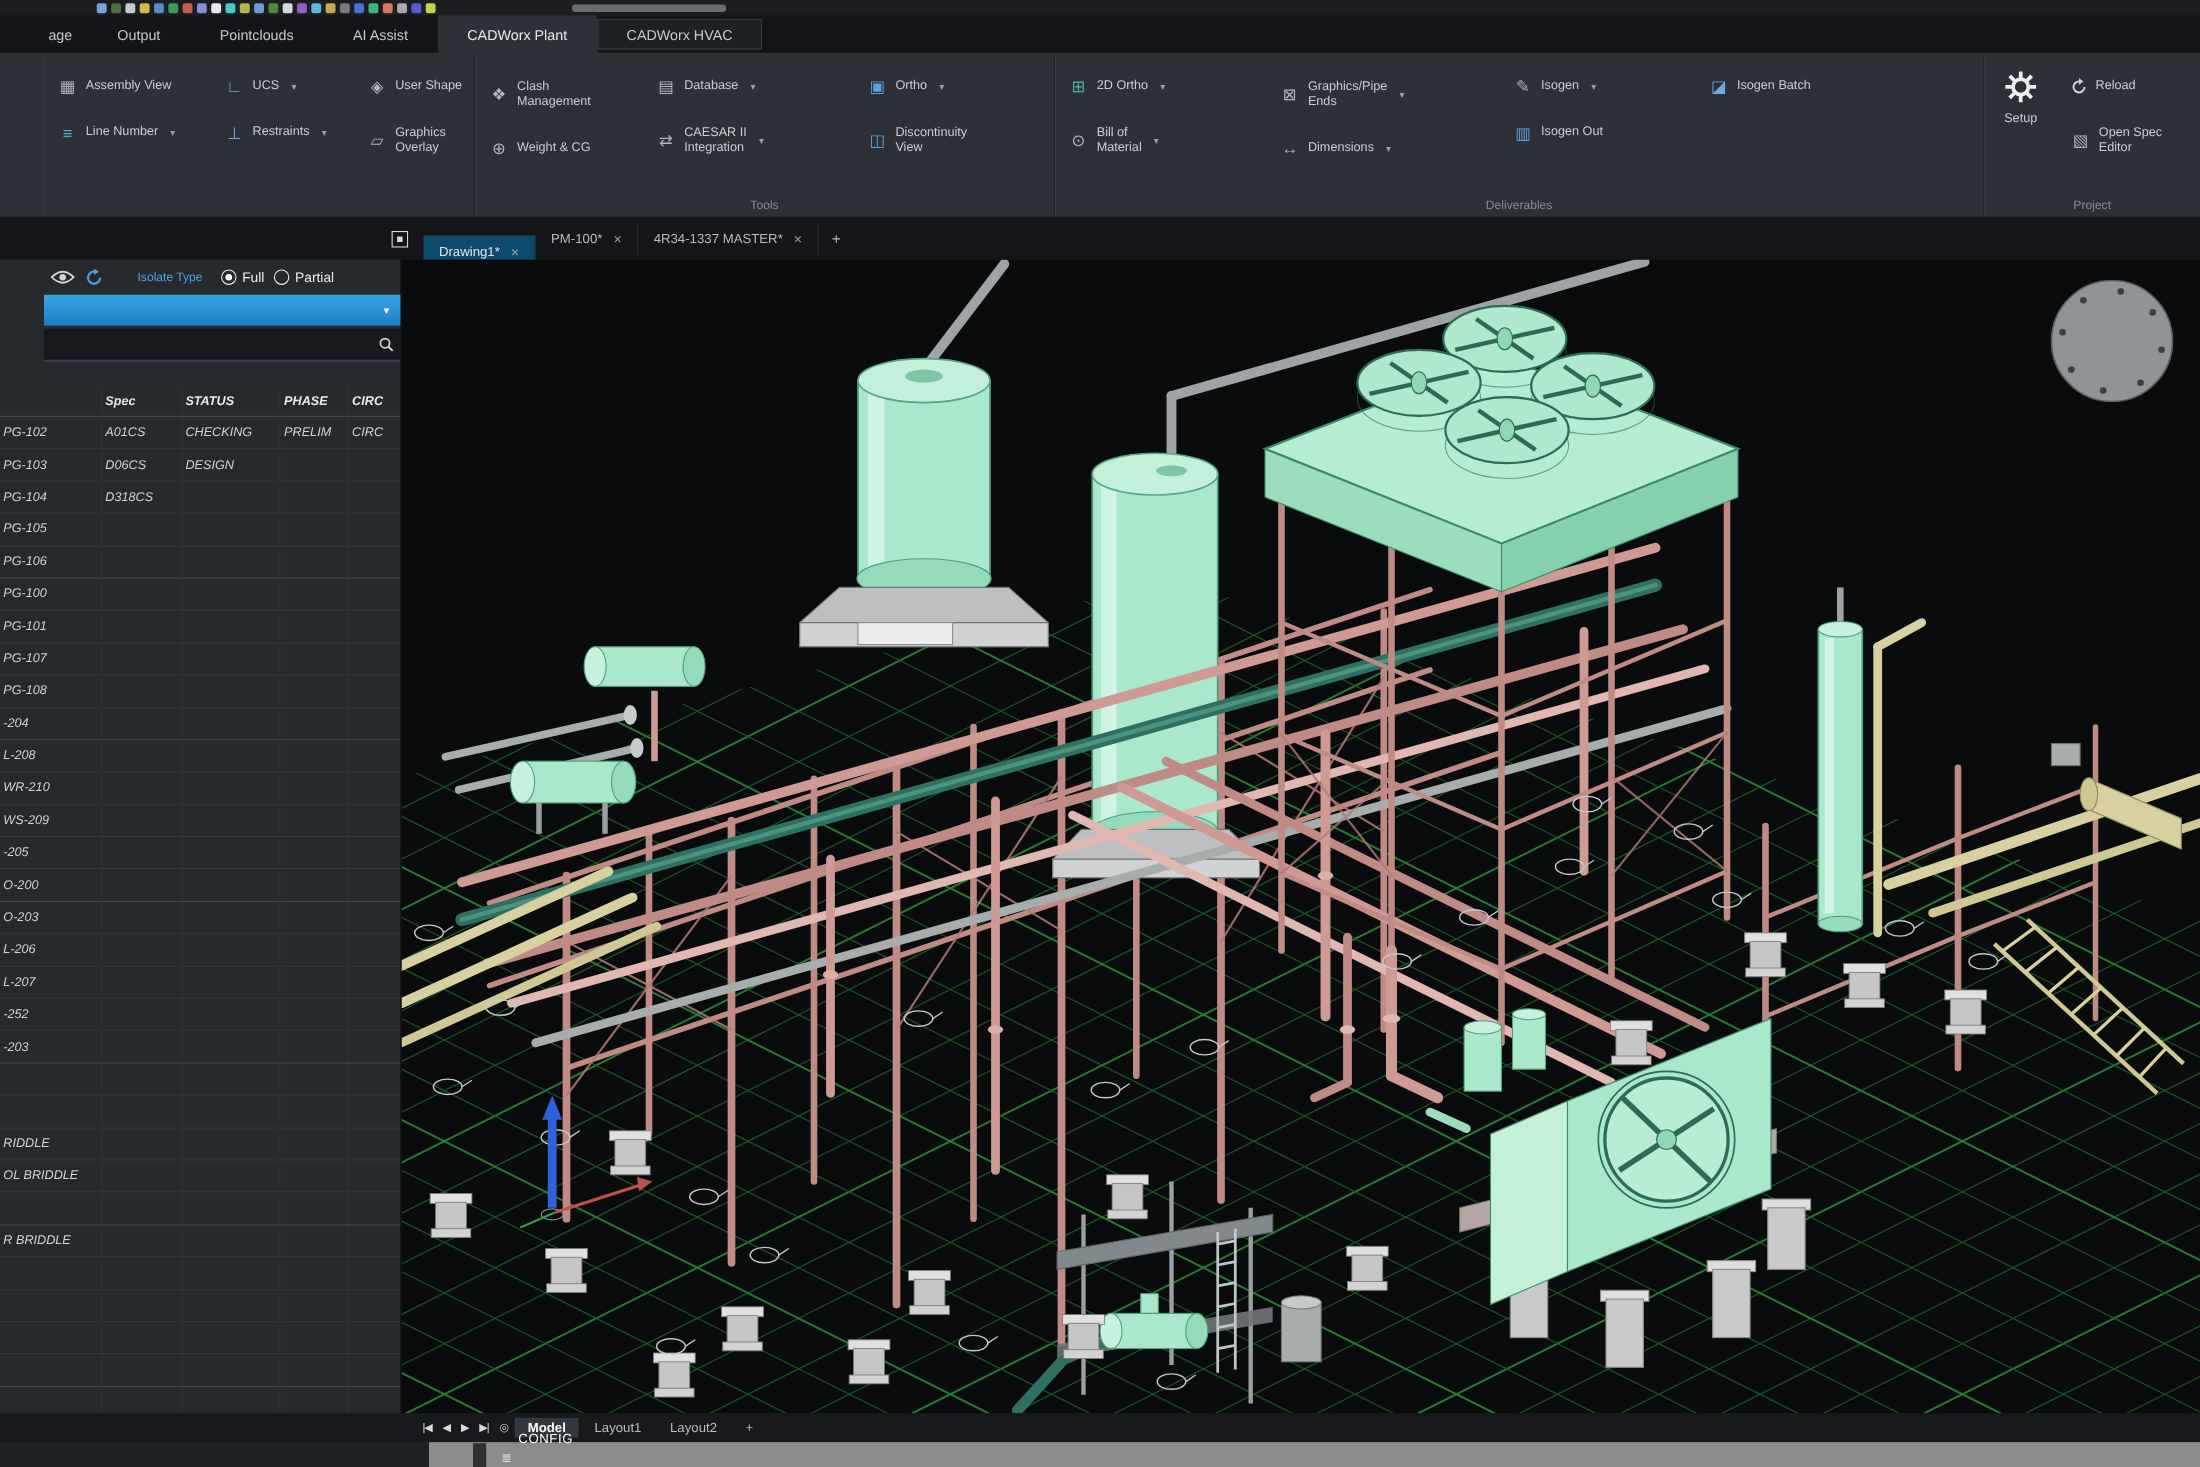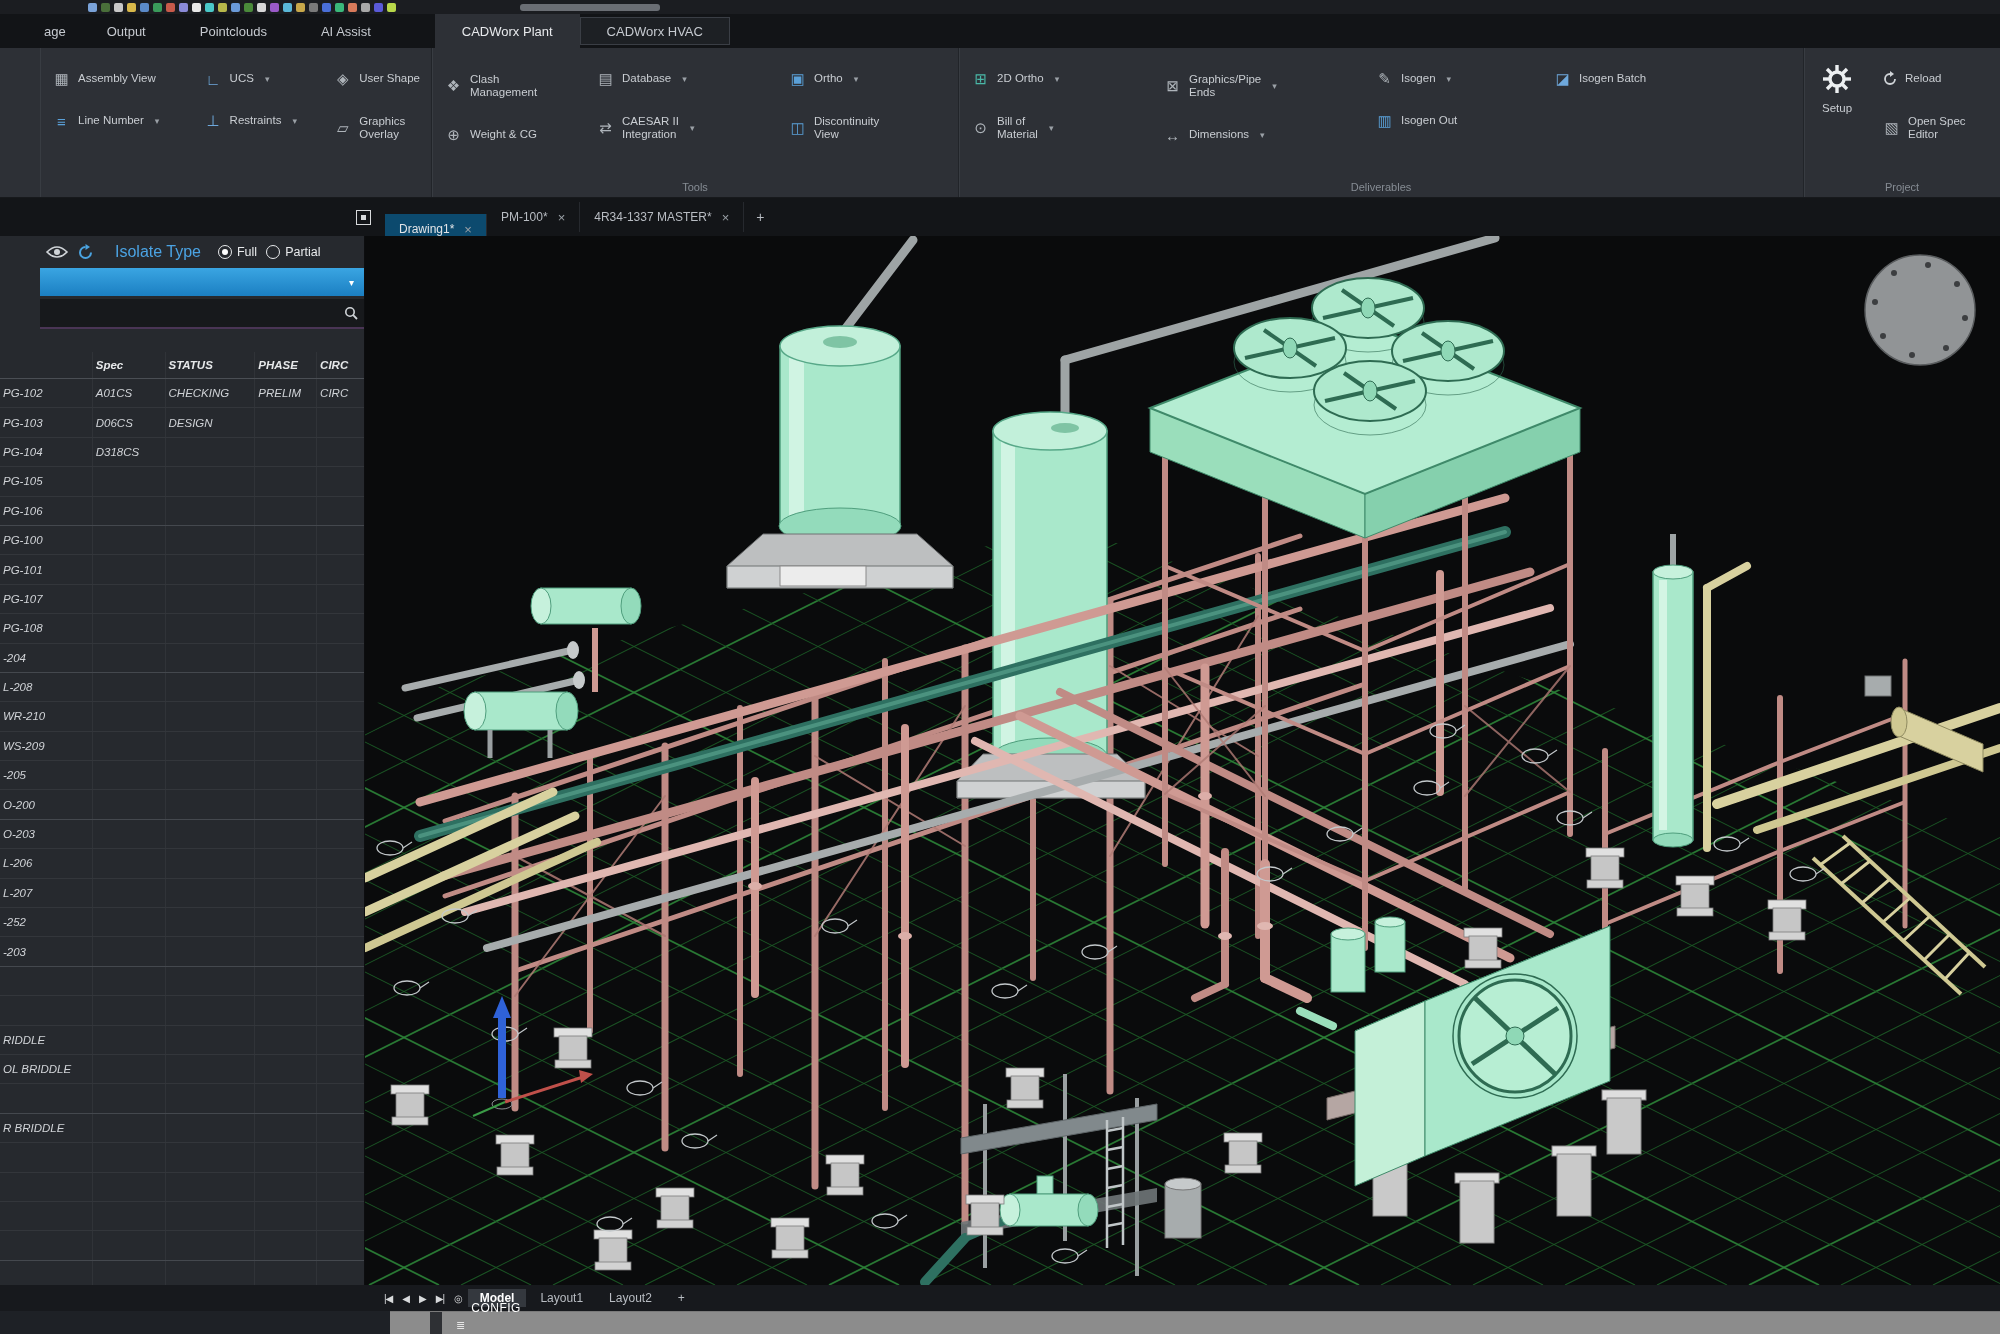--- a/index.html
+++ b/index.html
@@ -10,21 +10,21 @@
 
   
   #qat{left:0;top:0;width:2000px;height:14px;background:#1b1d21;display:flex;align-items:center;gap:4px;padding-left:88px;box-sizing:border-box;}
   #qat .qdot{width:9px;height:9px;border-radius:2px;display:inline-block;}
   #qat .qpill{width:140px;height:7px;border-radius:3px;background:#6a6e74;margin-left:120px;}
 
   
   #tabrow{left:0;top:14px;width:2000px;height:34px;background:#121417;display:flex;align-items:stretch;font-size:13px;color:#c6cad0;}
   .rtab{display:flex;align-items:center;padding:0 27px;cursor:default;white-space:nowrap;}
   .rtab.first{padding:0 14px 0 4px;}
-  .rtab.active{background:#2d3036;color:#e8eaed;margin-left:37px;}
+  .rtab.active{background:#2d3036;color:#e8eaed;}
   .rtab.boxed{background:#1d2024;box-shadow:inset 0 0 0 1px #3a3e45;margin:3px 0;}
 
   
   #ribbon{left:0;top:48px;width:2000px;height:150px;background:#2d3036;display:flex;border-bottom:1px solid #17191c;box-sizing:border-box;}
   .rgroup{position:relative;height:100%;border-right:1px solid #212429;box-shadow:1px 0 0 #383c42 inset;box-sizing:border-box;padding-top:10px;}
   .rcols{display:flex;height:112px;}
   .rcol{display:flex;flex-direction:column;justify-content:flex-start;}
   .rbtn{display:flex;align-items:center;gap:7px;padding:0 6px 0 12px;height:42px;cursor:default;}
   .rbtn.tall{height:56px;}
   .ric{font-size:15px;color:#aeb4ba;width:19px;text-align:center;flex:0 0 auto;}
@@ -40,21 +40,21 @@
   .newdwg{width:13px;height:13px;border:1.5px solid #d8dadc;display:inline-flex;align-items:center;justify-content:center;margin-right:14px;}
   .newdwg i{width:5px;height:5px;background:#d8dadc;display:block;}
   .dtab{display:flex;align-items:center;gap:10px;padding:0 14px;height:30px;border-right:1px solid #26292e;cursor:default;white-space:nowrap;}
   .dtab.active{background:#0c4a6e;color:#e2e4e7;margin-top:24px;}
   .dclose{color:#9aa0a6;font-size:13px;}
   .dplus{padding:0 12px;color:#b8bcc2;font-size:14px;}
 
   
   #palette{left:0;top:236px;width:365px;height:1098px;background:#26292e;box-sizing:border-box;border-right:1px solid #0c0d0f;}
   #pal-head{display:flex;align-items:center;height:32px;gap:9px;padding:0 6px;}
-  #pal-head .blue{color:#4ba3e3;font-size:16px;margin-left:12px;margin-right:8px;}
+  #pal-head .blue{color:#4ba3e3;font-size:11px;margin-left:22px;margin-right:8px;}
   .radio{display:flex;align-items:center;gap:5px;font-size:12.5px;color:#e8eaec;}
   .rcirc{width:12px;height:12px;border:1.5px solid #e8eaec;border-radius:50%;display:inline-flex;align-items:center;justify-content:center;}
   .rcirc.on i{width:6px;height:6px;border-radius:50%;background:#fff;display:block;}
   #bluebar{height:28px;background:linear-gradient(#3aa5e2,#1b7fc2);display:flex;align-items:center;justify-content:flex-end;padding-right:10px;color:#fff;font-size:10px;}
   #searchrow{height:28px;margin-top:3px;background:#17191c;border-bottom:2px solid #4a3555;display:flex;align-items:center;padding:0 6px;}
   #searchrow input{flex:1;background:transparent;border:none;outline:none;color:#d0d3d7;font-size:12px;font-family:"Liberation Sans",sans-serif;}
   #ln-table{position:absolute;left:0;top:116px;right:0;bottom:0;overflow:hidden;font-size:11.5px;font-style:italic;}
   .lnrow{display:flex;height:28.4px;border-bottom:1px solid #33363b;align-items:center;}
   .lnrow.hdr{height:26px;font-weight:bold;color:#e6e8ea;font-size:11.5px;border-bottom:1px solid #4a4e54;}
   .lncell{box-sizing:border-box;padding:0 3px;overflow:hidden;white-space:nowrap;height:100%;display:flex;align-items:center;border-right:1px solid #303338;}

